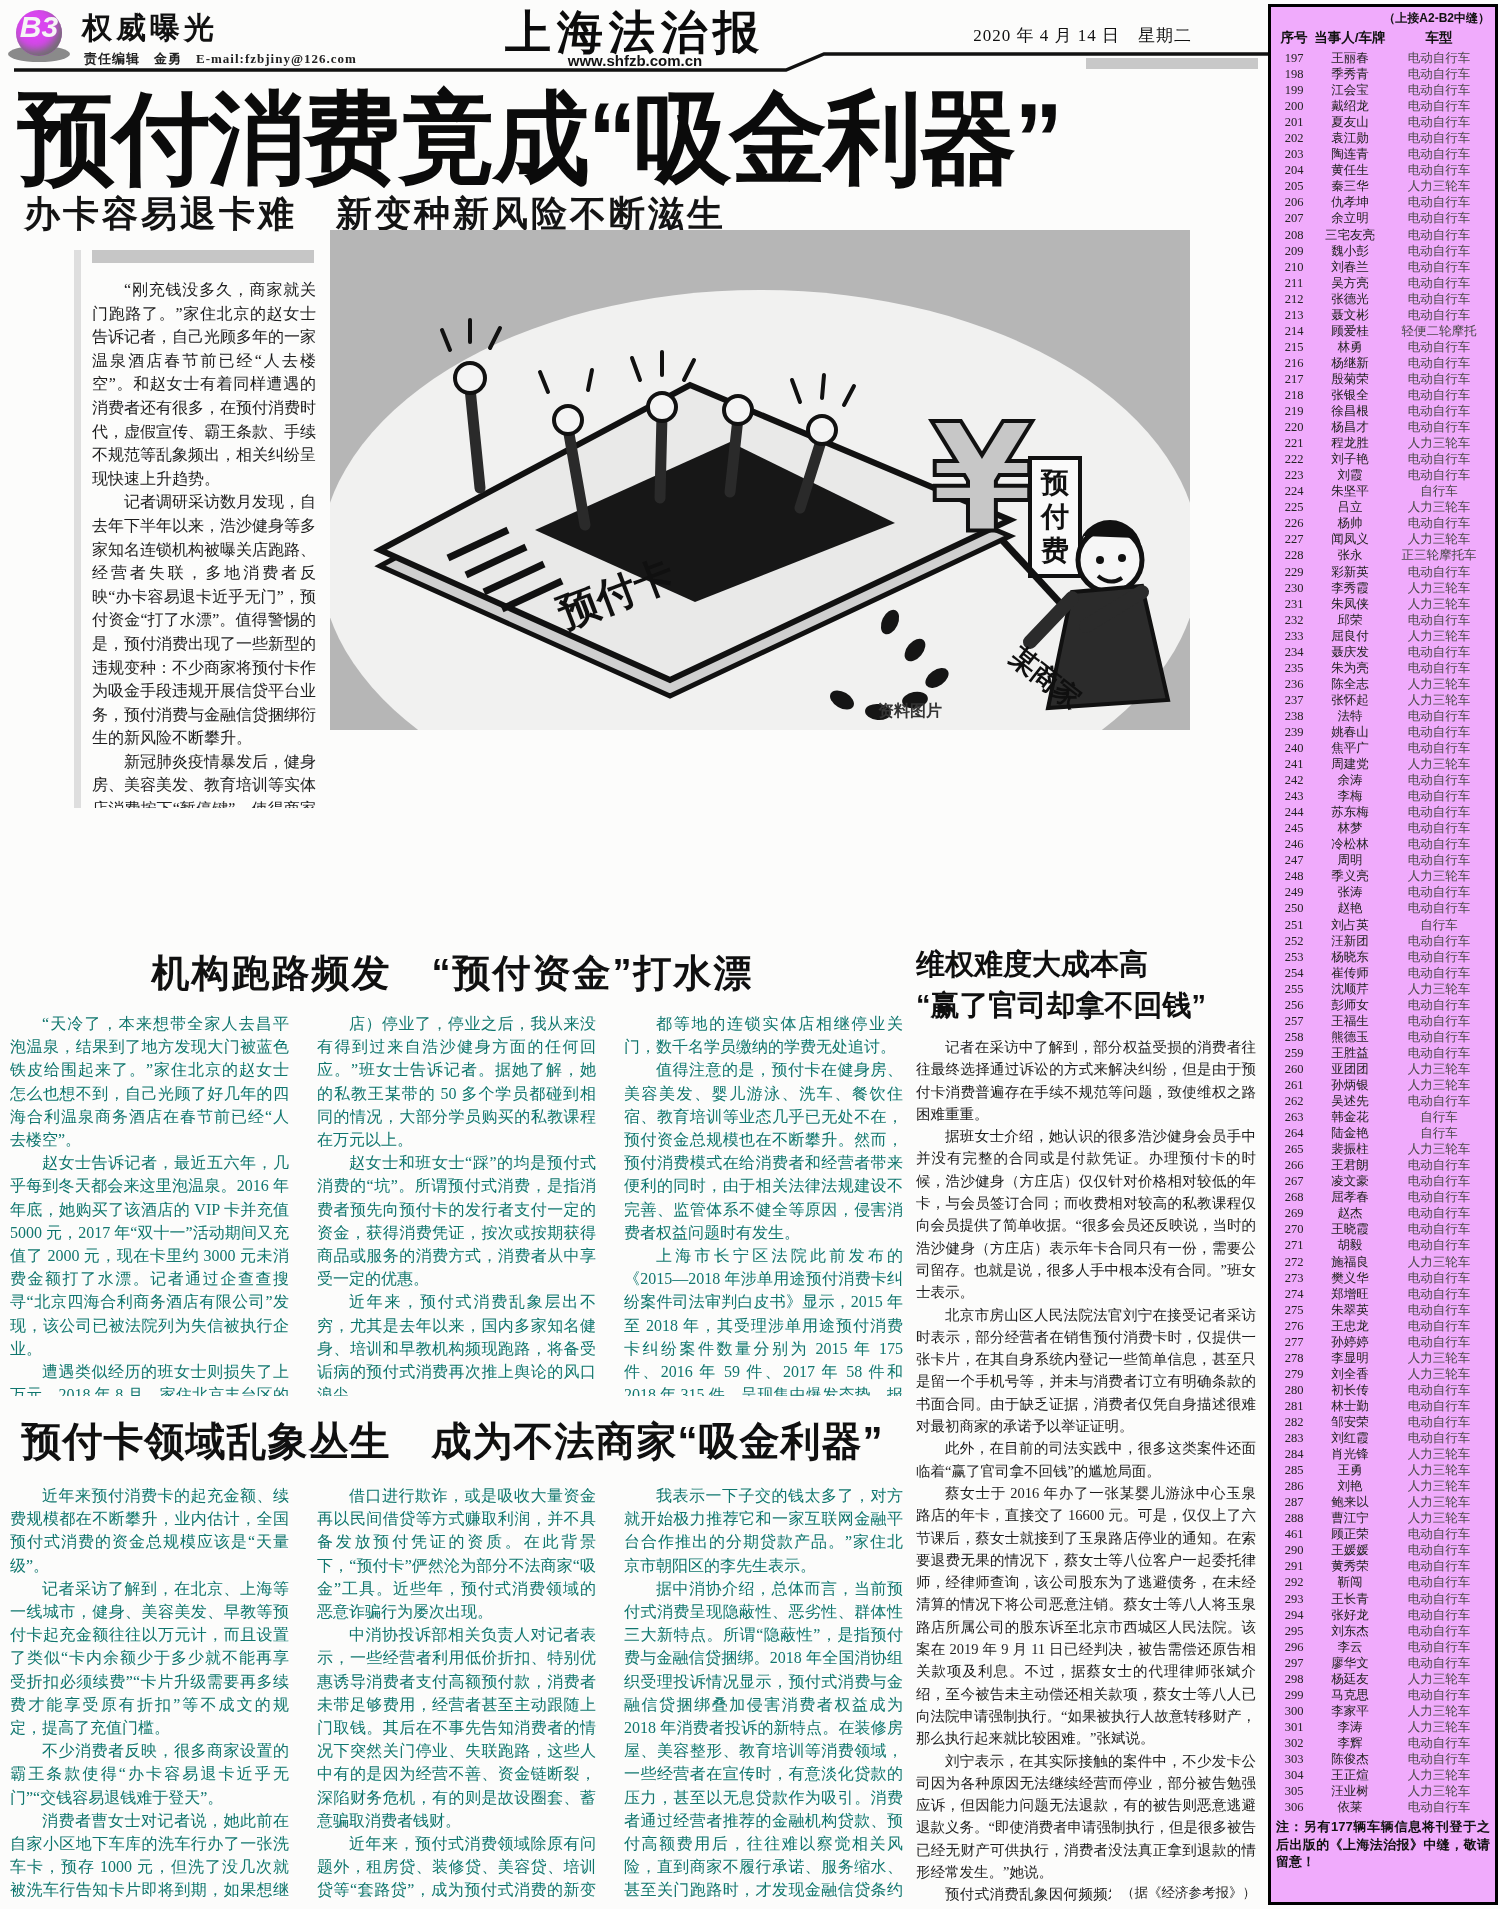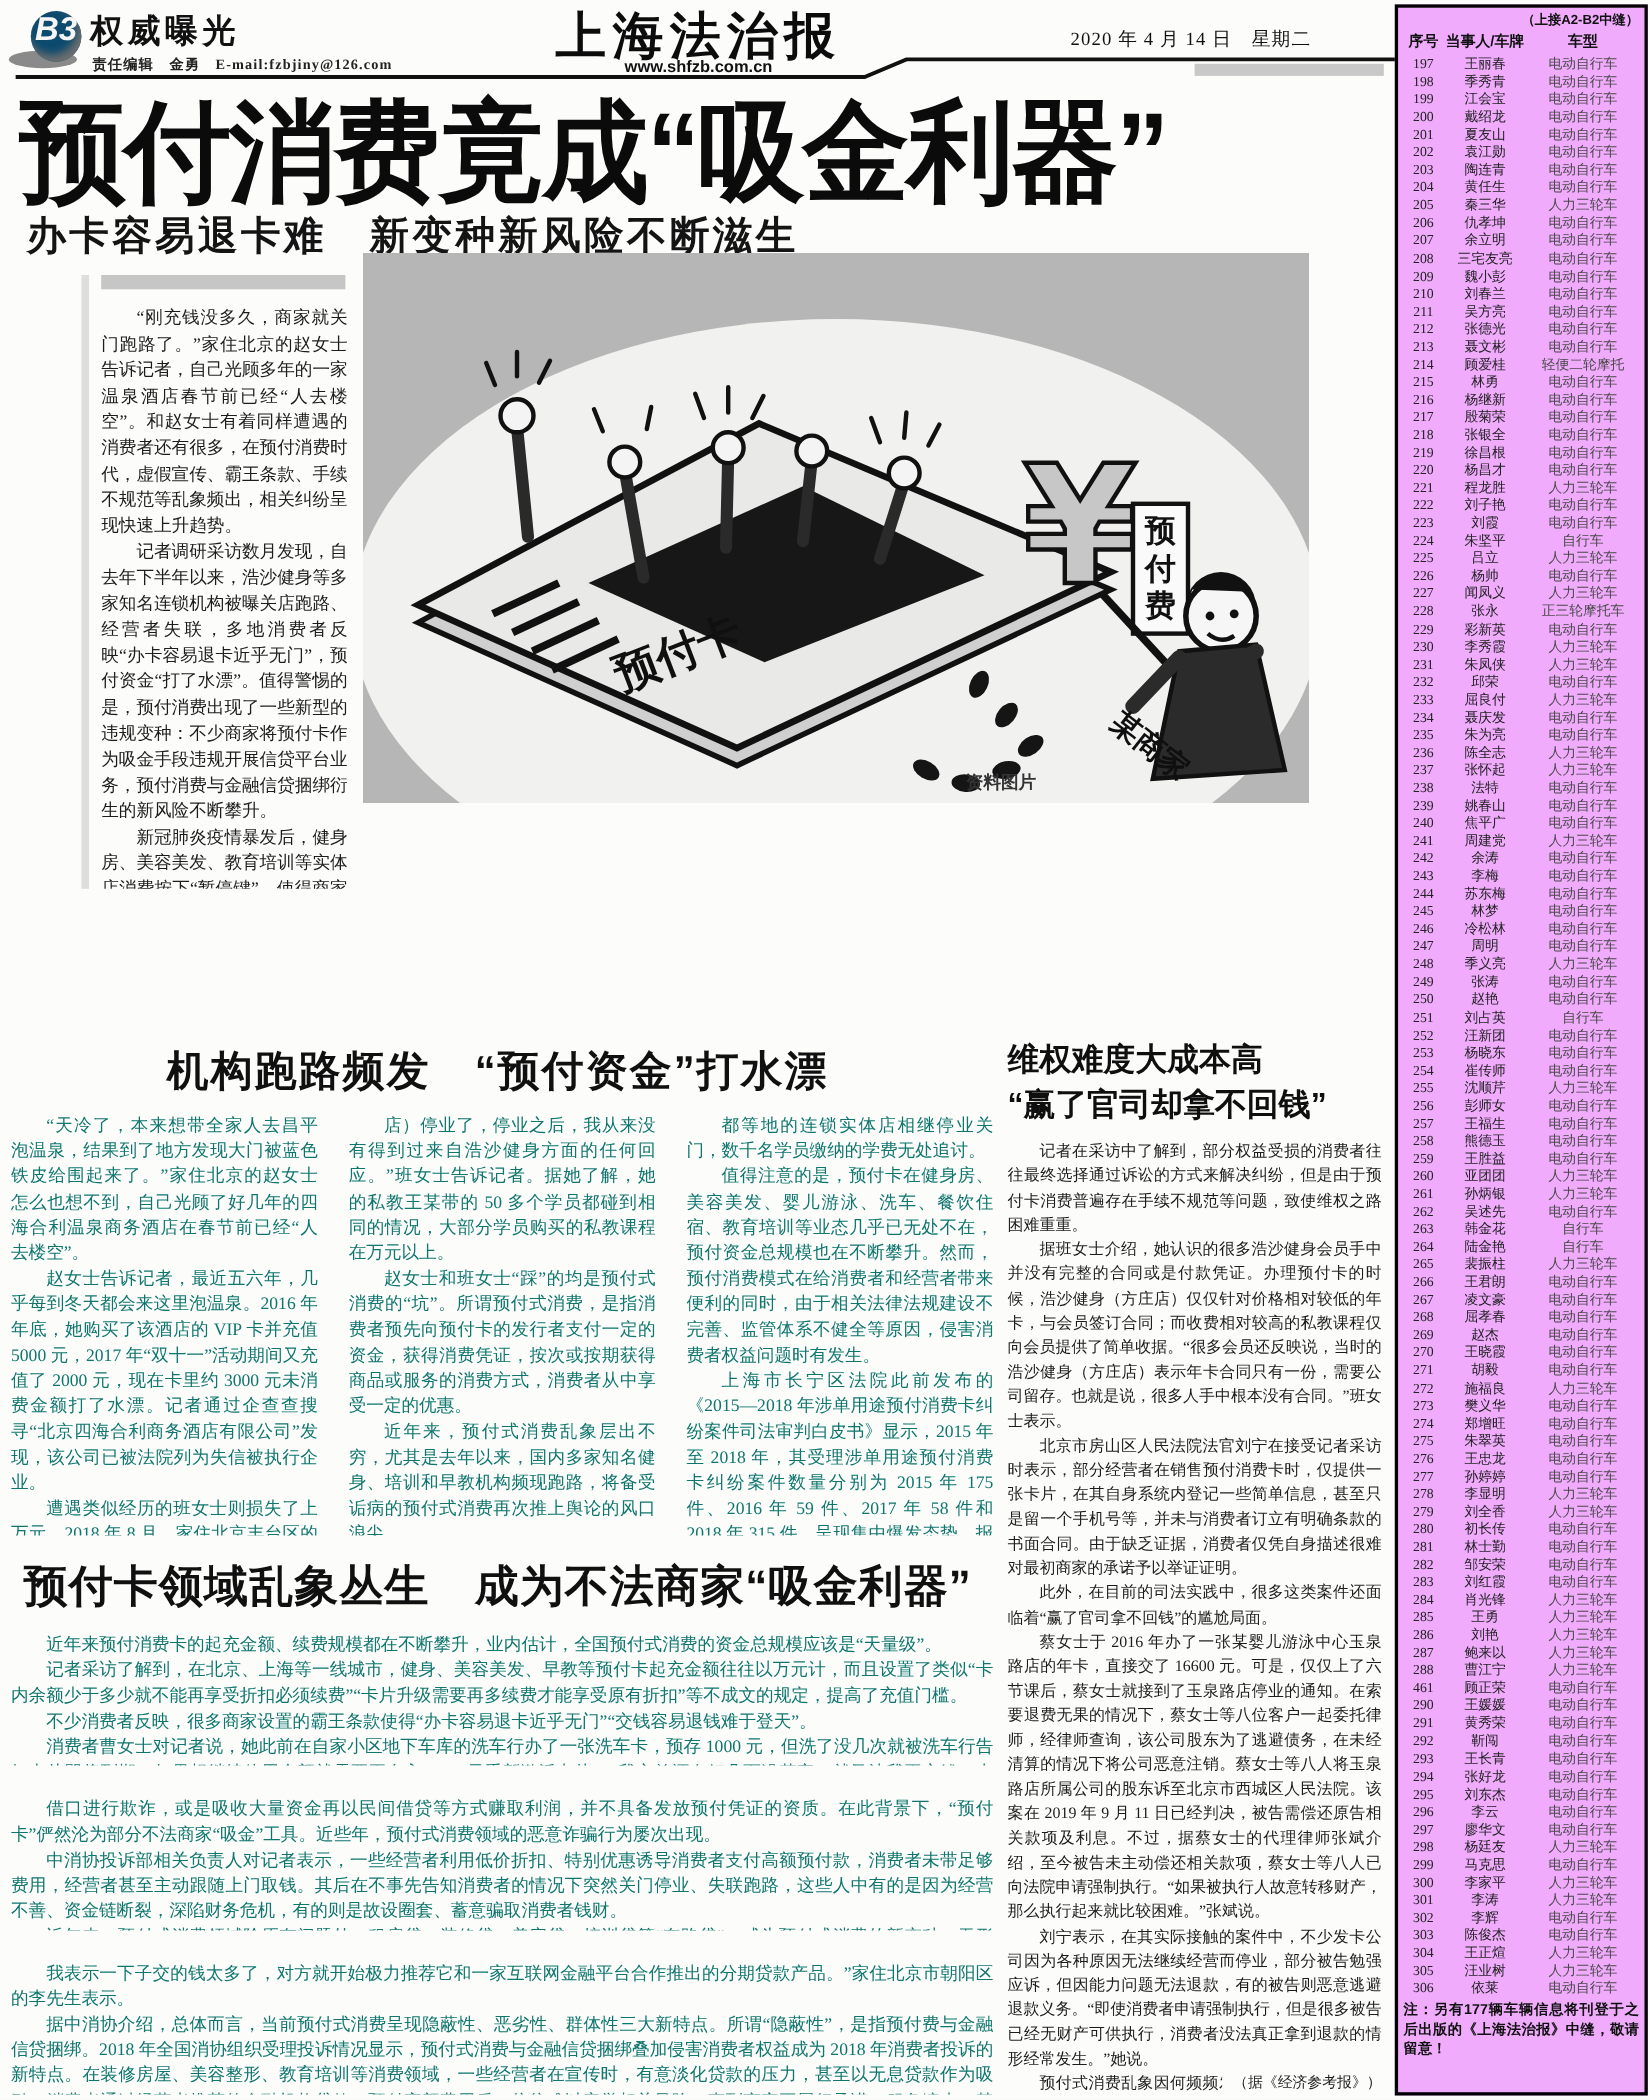--- a/index.html
+++ b/index.html
@@ -3,22 +3,22 @@
 <meta charset="utf-8">
 <style>
   * { margin:0; padding:0; box-sizing:border-box; }
   html,body { background:#e8e8e8; }
   #page { position:relative; width:1500px; height:1909px; background:#fcfcfb; color:#1a1a1a;
           font-family:"Liberation Serif","DejaVu Serif",serif; overflow:hidden; margin:0 auto; }
 
   
   .hdr { position:absolute; left:14px; top:6px; width:1242px; height:66px; }
   .badge { position:absolute; left:2px; top:4px; width:46px; height:46px; border-radius:50%;
-           background:#0c4a6e; color:#f5f5f5; text-align:center; line-height:44px;
-           font:italic 900 30px "Liberation Sans",sans-serif; box-shadow:inset -4px -6px 8px #6f6f6f; z-index:2;margin-left:12px;}
+           background:#d946ef; color:#f5f5f5; text-align:center; line-height:44px;
+           font:italic 900 30px "Liberation Sans",sans-serif; box-shadow:inset -4px -6px 8px #6f6f6f; z-index:2;}
   .badge-shadow { position:absolute; left:-6px; top:40px; width:62px; height:16px; border-radius:50%; background:#8a8a8a; }
   .section-tag { position:absolute; left:68px; top:2px; font:900 30px "Liberation Sans",sans-serif; letter-spacing:4px; color:#111; }
   .editor-line { position:absolute; left:70px; top:44px; font:bold 13px "Liberation Serif",serif; color:#222; letter-spacing:1px; }
   .masthead { position:absolute; left:0; right:0; top:-4px; text-align:center;
               font:900 46px "Liberation Serif",serif; letter-spacing:6px; color:#0c0c0c; }
   .website { position:absolute; left:0; right:0; top:46px; text-align:center; font:bold 15px "Liberation Sans",sans-serif; color:#111; }
   .hdr-date { position:absolute; right:64px; top:18px; font:17px "Liberation Serif",serif; color:#111; letter-spacing:1px; }
   .hdr-rule { position:absolute; left:0; top:0; width:1260px; height:80px; pointer-events:none; }
 
   
@@ -47,21 +47,21 @@
   .s2 { position:absolute; left:916px; top:944px; width:340px; height:962px; }
   .s2-title { text-align:left; font:900 29px "Liberation Sans",sans-serif; line-height:41px; color:#0f0f0f; }
   .s2-body { position:relative; margin-top:10px; height:868px; overflow:hidden;
              font-size:14.5px; line-height:22.3px; text-align:justify; color:#1c1c1c; }
   .s2-attr { position:absolute; right:0; bottom:0; background:#fcfcfb; padding-left:10px;
              font-size:13.5px; color:#222; }
 
   
   .s3-title { position:absolute; top:1414px; left:0; width:905px; text-align:center;
               font:900 40px "Liberation Sans",sans-serif; letter-spacing:1px; color:#101010; }
-  .s3-cols { position:absolute; top:1484px; left:10px; width:893px; height:420px; display:flex; gap:28px;flex-direction:column; }
+  .s3-cols { position:absolute; top:1484px; left:10px; width:893px; height:420px; display:flex; gap:28px; }
 
   
   .ftable { position:absolute; left:1268px; top:4px; width:230px; height:1901px;
             border:3px solid #000; background:#f0abfc; padding:3px 5px 2px 5px;
             font-family:"Liberation Serif","DejaVu Serif",serif; }
   .ft-note { text-align:right; font:bold 12px "Liberation Sans",sans-serif; color:#111; height:17px; }
   .ft-head { display:flex; align-items:center; font:bold 13.5px "Liberation Sans",sans-serif; color:#111;
              padding:2px 0 3px 0; }
   .ft-head .c1 { width:36px; text-align:center; }
   .ft-head .c2 { width:76px; text-align:center; line-height:16px; }

